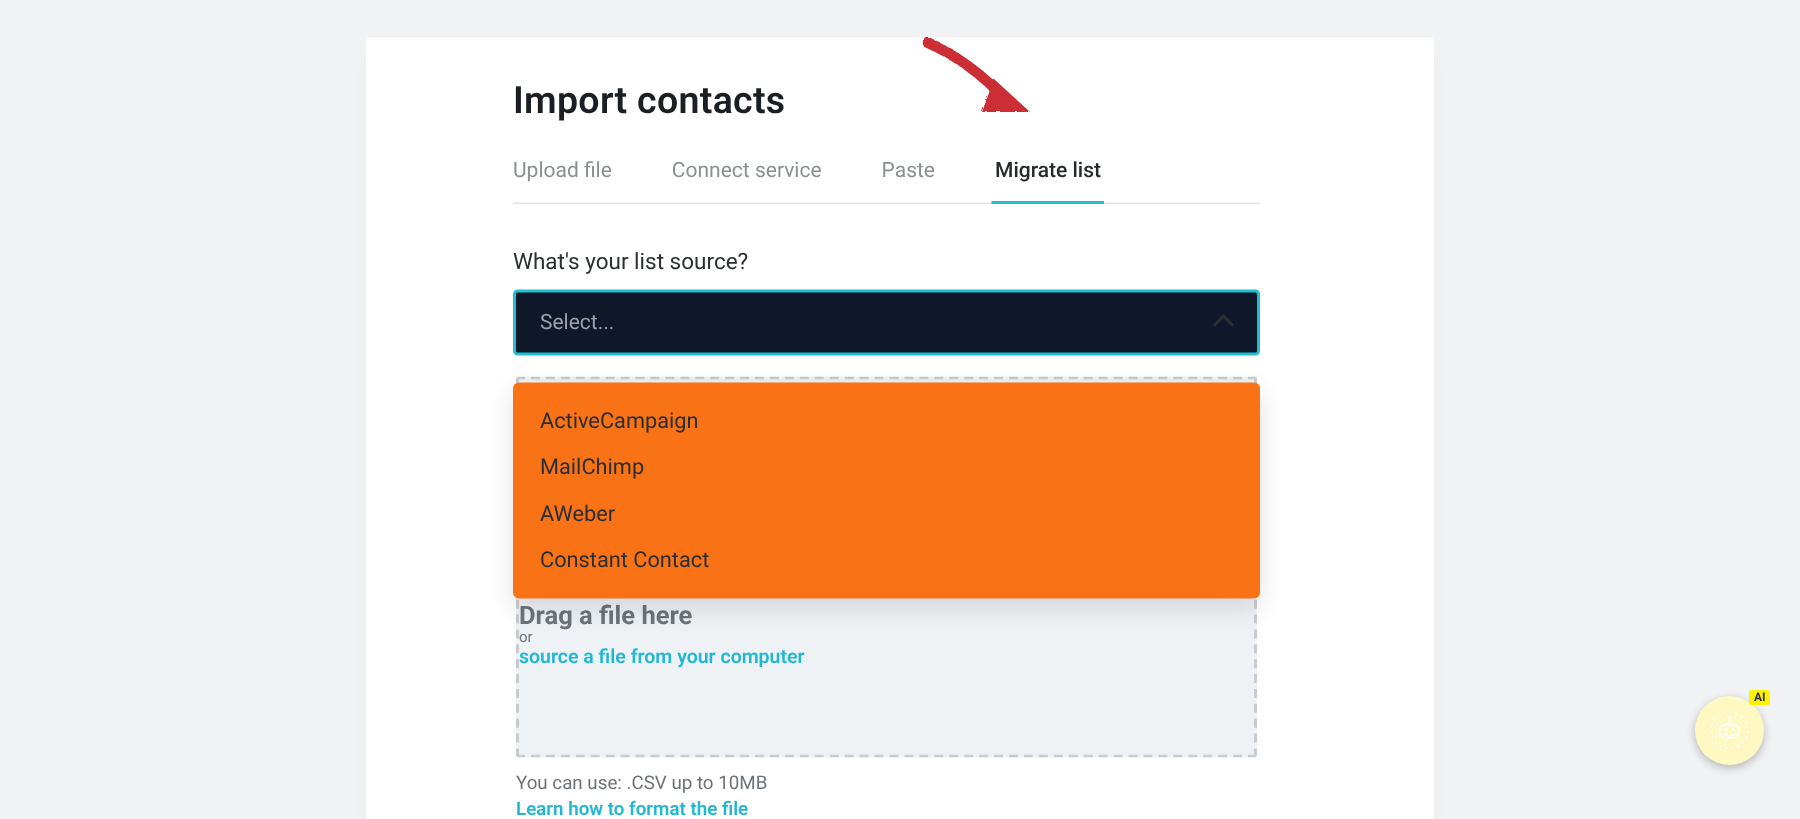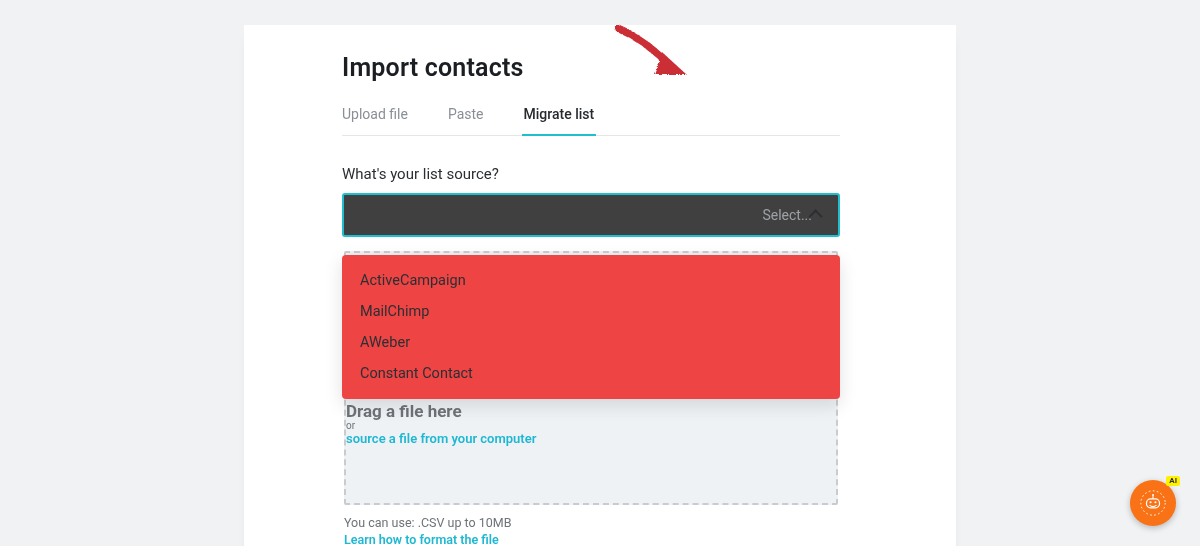--- a/index.html
+++ b/index.html
@@ -67,43 +67,43 @@
     left: 98px;
     top: 168px;
     width: 498px;
     height: 44px;
   }
   .select-box {
     width: 100%;
     height: 100%;
     border: 2px solid #1fbfcf;
     border-radius: 3px;
-    background: #404040;
+    background: #0f172a;
     display: flex;
     align-items: center;
-    justify-content: flex-end;
+    justify-content: space-between;
     padding: 0 16px;
     cursor: pointer;
   }
   .select-placeholder {
     color: #9da2a8;
     font-size: 14px;
   }
   .chevron-up {
     width: 10px; height: 10px;
     border-left: 2px solid #2b2f33;
     border-top: 2px solid #2b2f33;
     transform: rotate(45deg) translateY(2px);
   }
   .dropdown {
     position: absolute;
     left: 98px;
     top: 230px;
     width: 498px;
-    background: #ef4444;
+    background: #f97316;
     border-radius: 4px;
     box-shadow: 0 6px 18px rgba(0,0,0,0.12);
     padding: 10px 0;
     z-index: 20;
   }
   .dropdown-item {
     padding: 7px 18px;
     font-size: 14.5px;
     color: #2b2f33;
     cursor: pointer;
@@ -155,25 +155,25 @@
     position: absolute;
     left: 608px;
     top: 22px;
     z-index: 30;
     pointer-events: none;
   }
 
   .chat-fab {
     position: absolute;
     right: 24px;
-    bottom: 20px;
+    bottom: 36px;
     width: 46px;
     height: 46px;
     border-radius: 50%;
-    background: #f97316;
+    background: #fef9c3;
     display: flex;
     align-items: center;
     justify-content: center;
     box-shadow: 0 2px 6px rgba(0,0,0,0.25);
     cursor: pointer;
     text-align: right;
   }
   .chat-fab svg { width: 26px; height: 26px; }
   .ai-badge {
     position: absolute;
@@ -188,20 +188,21 @@
   }
 </style>
 </head>
 <body>
 
 <div class="panel">
   <h1 class="page-title">Import contacts</h1>
 
   <div class="tabs">
     <div class="tab">Upload file</div>
+    <div class="tab">Connect service</div>
     <div class="tab">Paste</div>
     <div class="tab active">Migrate list</div>
   </div>
 
   <div class="section-label">What's your list source?</div>
 
   <div class="select-wrap">
     <div class="select-box">
       <span class="select-placeholder">Select...</span>
       <span class="chevron-up"></span>

